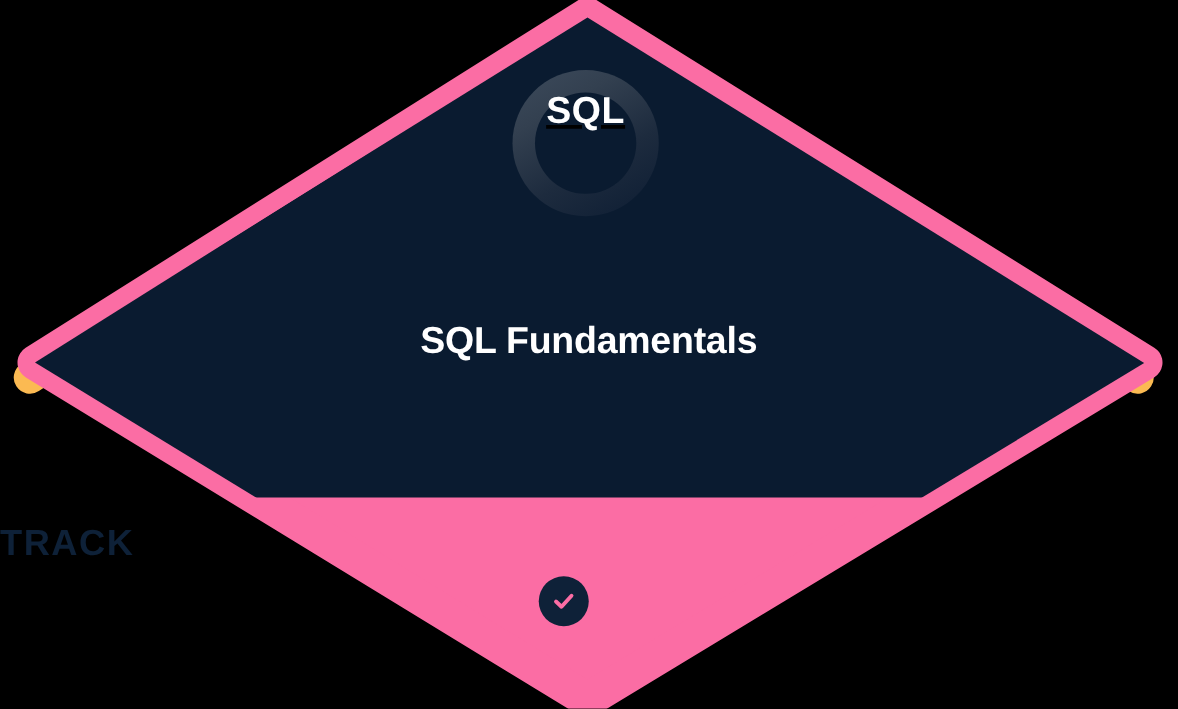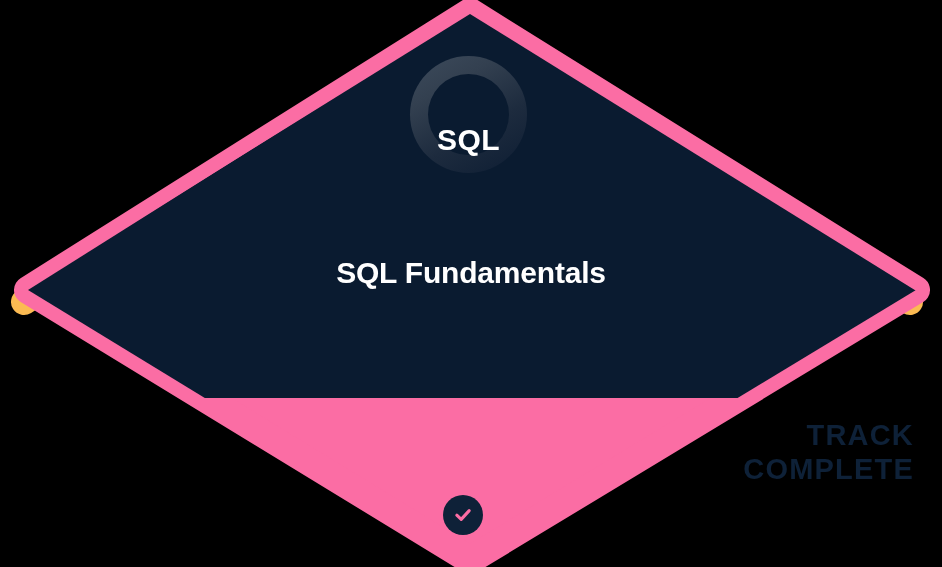--- a/index.html
+++ b/index.html
@@ -48,22 +48,23 @@
     display: flex;
     align-items: center;
     justify-content: center;
   }
   .emblem-inner {
     width: 81px;
     height: 81px;
     border-radius: 50%;
     background: #0a1b30;
     display: flex;
-    align-items: flex-end;
+    align-items: flex-start;
     justify-content: center;
+    text-decoration: underline;
   }
   .emblem-text {
     color: #ffffff;
     font-size: 30px;
     font-weight: bold;
     letter-spacing: 0.5px;
     line-height: 1;
     font-family: "Liberation Sans", sans-serif;
   }
 
@@ -78,24 +79,24 @@
     font-size: 30px;
     font-weight: bold;
     letter-spacing: -0.2px;
     line-height: 1;
     font-family: "Liberation Sans", sans-serif;
   }
 
   
   .status {
     position: absolute;
-    left: 12px;
+    left: 0;
     top: 418px;
     width: 902px;
-    text-align: right;
+    text-align: left;
   }
   .status-line {
     display: block;
     color: #0e2138;
     font-size: 29px;
     font-weight: bold;
     letter-spacing: 1.2px;
     line-height: 34px;
     font-family: "Liberation Sans", sans-serif;
   }
@@ -138,21 +139,20 @@
     <div class="emblem">
       <div class="emblem-inner">
         <span class="emblem-text">SQL</span>
       </div>
     </div>
 
     <div class="title">SQL Fundamentals</div>
 
     <div class="status">
       <span class="status-line">TRACK</span>
-      <span class="status-line">COMPLETE</span>
       <div class="check-wrap">
         <div class="check-badge">
           <svg width="22" height="22" viewBox="0 0 22 22">
             <path d="M 4.8 11.2 L 9.2 15.4 L 17.2 6.6" fill="none" stroke="#fb6da4" stroke-width="3.1" stroke-linecap="round" stroke-linejoin="round"></path>
           </svg>
         </div>
       </div>
     </div>
 
   </div>

